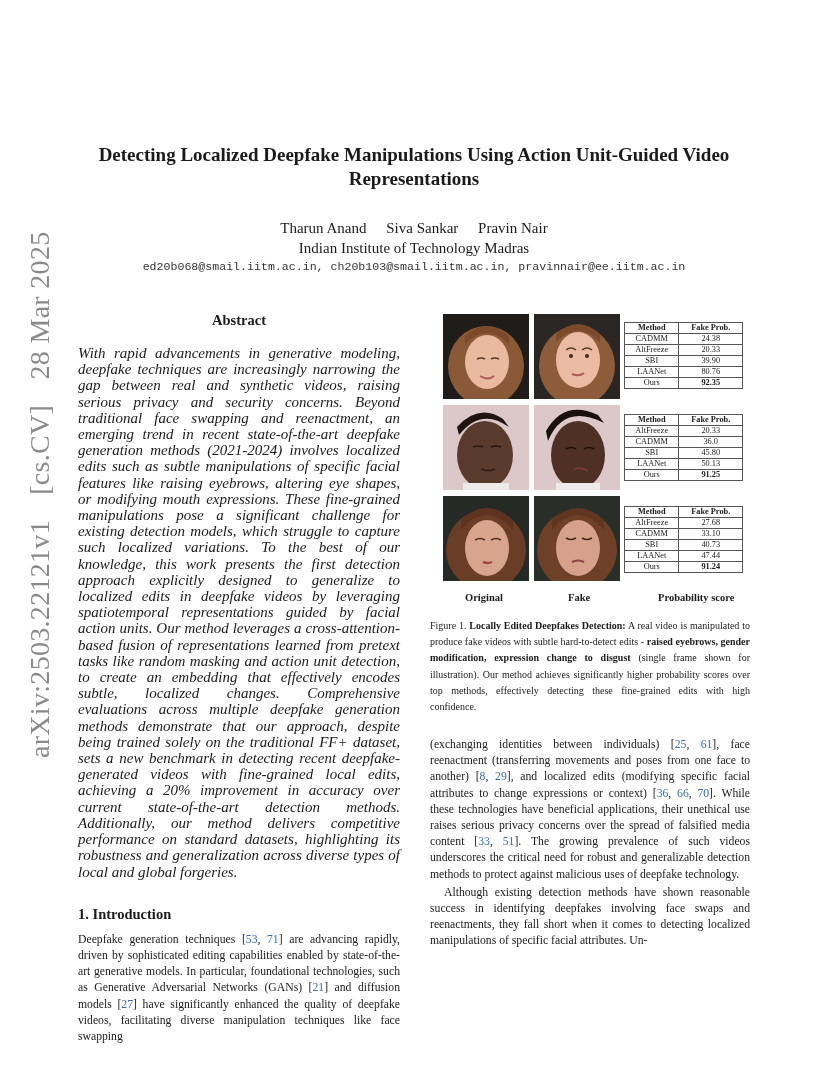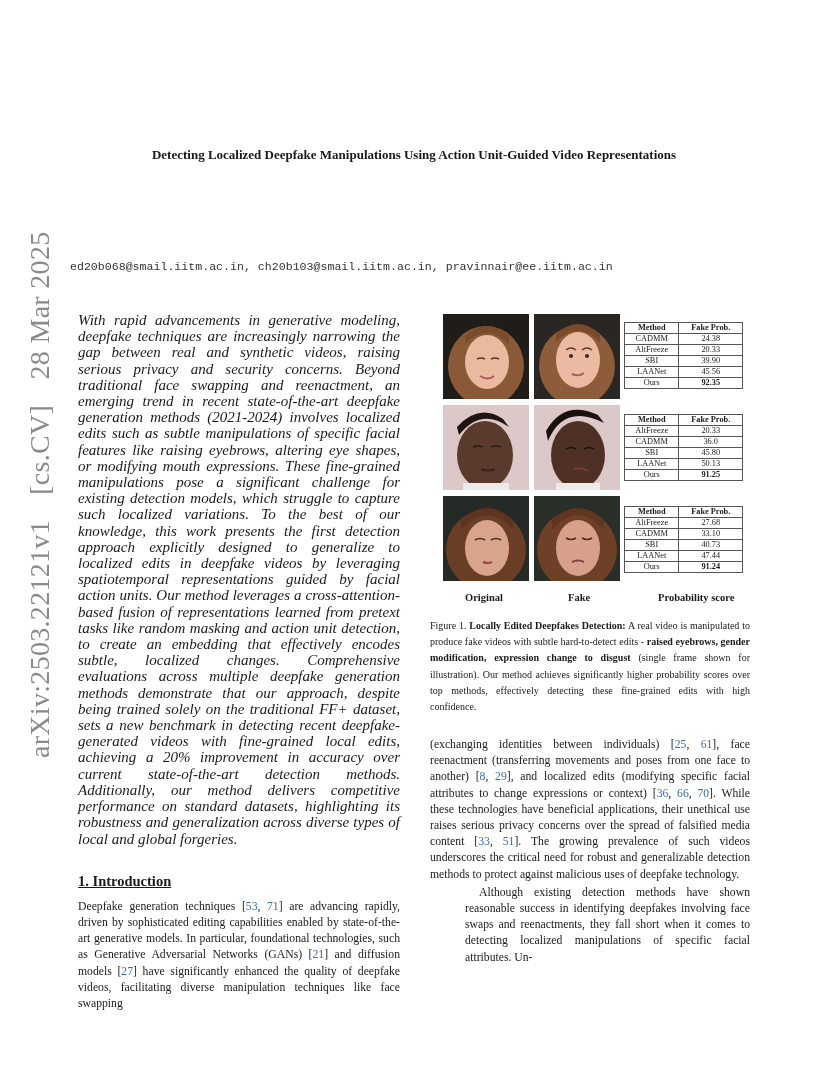--- a/index.html
+++ b/index.html
@@ -8,38 +8,38 @@
     font-family: "Liberation Serif", "DejaVu Serif", serif; color: #1a1a1a;
   }
   .arxiv-stamp {
     position: absolute; left: 24px; top: 758px;
     transform: rotate(-90deg); transform-origin: left top;
     font-size: 28px; color: #8a8a8a; white-space: nowrap; letter-spacing: 0.3px;
   }
   .arxiv-stamp span { margin-right: 18px; }
   .title {
     position: absolute; left: 70px; top: 143px; width: 688px;
-    text-align: center; font-weight: bold; font-size: 13px; line-height: 24px;
+    text-align: center; font-weight: bold; font-size: 19px; line-height: 24px;
   }
   .authors {
     position: absolute; left: 70px; top: 218px; width: 688px; text-align: center;
     font-size: 15px; line-height: 20px;
   }
   .authors .names span { margin: 0 8px; }
   .emails {
-    position: absolute; left: 70px; top: 260px; width: 688px; 
+    position: absolute; left: 70px; top: 260px; width: 688px; text-align: center;
     font-family: "Liberation Mono", "DejaVu Sans Mono", monospace; font-size: 11.6px; color: #333;
   }
   .col-left { position: absolute; left: 78px; top: 312px; width: 322px; }
   .abstract-h { text-align: center; font-weight: bold; font-size: 14.5px; margin: 0 0 16px 0; }
   .abstract-body {
     font-style: italic; font-size: 15px; line-height: 16.2px;
     text-align: justify; hyphens: auto; margin: 0;
   }
-  .section-h { font-weight: bold; font-size: 14.5px; margin: 26px 0 9px 0; text-decoration: underline; }
+  .section-h { font-weight: bold; font-size: 14.5px; margin: 26px 0 9px 0; }
   .body-text { font-size: 11.7px; line-height: 16.2px; text-align: justify; margin: 0; }
   .cite { color: #3a6ea5; font-family: Liberation Serif, serif; }
   .figure { position: absolute; left: 443px; top: 314px; width: 300px; height: 290px; }
   .face {
     position: absolute; width: 86px; height: 85px; overflow: hidden;
   }
   .face svg { width: 100%; height: 100%; display: block; }
   .ptable {
     position: absolute; left: 181px; width: 119px; border-collapse: collapse;
     font-size: 8.3px; line-height: 10px; text-align: center;
@@ -61,24 +61,31 @@
 <body>
 
 <div class="arxiv-stamp">
   <span>arXiv:2503.22121v1</span>
   <span>[cs.CV]</span>
   <span>28 Mar 2025</span>
 </div>
 
 <div class="title">Detecting Localized Deepfake Manipulations Using Action Unit-Guided Video Representations</div>
 <div class="authors">
+  <div class="names">
+    <span>Tharun Anand</span>
+    <span>Siva Sankar</span>
+    <span>Pravin Nair</span>
+  </div>
+  <div>Indian Institute of Technology Madras</div>
 </div>
 <div class="emails">ed20b068@smail.iitm.ac.in, ch20b103@smail.iitm.ac.in, pravinnair@ee.iitm.ac.in</div>
 
 <div class="col-left">
+  <h2 class="abstract-h">Abstract</h2>
   <p class="abstract-body">With rapid advancements in generative modeling, deepfake techniques are increasingly narrowing the gap between real and synthetic videos, raising serious privacy and security concerns. Beyond traditional face swapping and reenactment, an emerging trend in recent state-of-the-art deepfake generation methods (2021-2024) involves localized edits such as subtle manipulations of specific facial features like raising eyebrows, altering eye shapes, or modifying mouth expressions. These fine-grained manipulations pose a significant challenge for existing detection models, which struggle to capture such localized variations. To the best of our knowledge, this work presents the first detection approach explicitly designed to generalize to localized edits in deepfake videos by leveraging spatiotemporal representations guided by facial action units. Our method leverages a cross-attention-based fusion of representations learned from pretext tasks like random masking and action unit detection, to create an embedding that effectively encodes subtle, localized changes. Comprehensive evaluations across multiple deepfake generation methods demonstrate that our approach, despite being trained solely on the traditional FF+ dataset, sets a new benchmark in detecting recent deepfake-generated videos with fine-grained local edits, achieving a 20% improvement in accuracy over current state-of-the-art detection methods. Additionally, our method delivers competitive performance on standard datasets, highlighting its robustness and generalization across diverse types of local and global forgeries.</p>
   <h2 class="section-h">1. Introduction</h2>
   <p class="body-text">Deepfake generation techniques [<a class="cite">53</a>, <a class="cite">71</a>] are advancing rapidly, driven by sophisticated editing capabilities enabled by state-of-the-art generative models. In particular, foundational technologies, such as Generative Adversarial Networks (GANs) [<a class="cite">21</a>] and diffusion models [<a class="cite">27</a>] have significantly enhanced the quality of deepfake videos, facilitating diverse manipulation techniques like face swapping</p>
 </div>
 
 <div class="figure">
 
   <div class="face" style="left:0;top:0;">
     <svg viewBox="0 0 86 85">
       <rect width="86" height="85" fill="#1f1c1a"></rect>
@@ -116,21 +123,21 @@
       <tr>
           <td>AltFreeze</td>
           <td>20.33</td>
         </tr>
       <tr>
           <td>SBI</td>
           <td>39.90</td>
         </tr>
       <tr>
           <td>LAANet</td>
-          <td>45.56</td>
+          <td>80.76</td>
         </tr>
       <tr>
           <td>Ours</td>
           <td class="bold">92.35</td>
         </tr>
     </tbody>
   </table>
 
   <div class="face" style="left:0;top:91px;">
     <svg viewBox="0 0 86 85">
@@ -238,14 +245,14 @@
     <span style="left:22px;">Original</span>
     <span style="left:125px;">Fake</span>
     <span style="left:215px;">Probability score</span>
   </div>
 </div>
 
 <p class="caption"><span>Figure 1.</span> <b>Locally Edited Deepfakes Detection:</b><span> A real video is manipulated to produce fake videos with subtle hard-to-detect edits - </span><b>raised eyebrows, gender modification, expression change to disgust</b><span> (single frame shown for illustration). Our method achieves significantly higher probability scores over top methods, effectively detecting these fine-grained edits with high confidence.</span></p>
 
 <div class="right-text">
   <p class="body-text">(exchanging identities between individuals) [<a class="cite">25</a>, <a class="cite">61</a>], face reenactment (transferring movements and poses from one face to another) [<a class="cite">8</a>, <a class="cite">29</a>], and localized edits (modifying specific facial attributes to change expressions or context) [<a class="cite">36</a>, <a class="cite">66</a>, <a class="cite">70</a>]. While these technologies have beneficial applications, their unethical use raises serious privacy concerns over the spread of falsified media content [<a class="cite">33</a>, <a class="cite">51</a>]. The growing prevalence of such videos underscores the critical need for robust and generalizable detection methods to protect against malicious uses of deepfake technology.</p>
-  <p class="body-text indent" style="margin-top:2px;margin-left:35px;">Although existing detection methods have shown reasonable success in identifying deepfakes involving face swaps and reenactments, they fall short when it comes to detecting localized manipulations of specific facial attributes. Un-</p>
+  <p class="body-text indent" style="margin-top:2px;">Although existing detection methods have shown reasonable success in identifying deepfakes involving face swaps and reenactments, they fall short when it comes to detecting localized manipulations of specific facial attributes. Un-</p>
 </div>
 
 </body></html>

